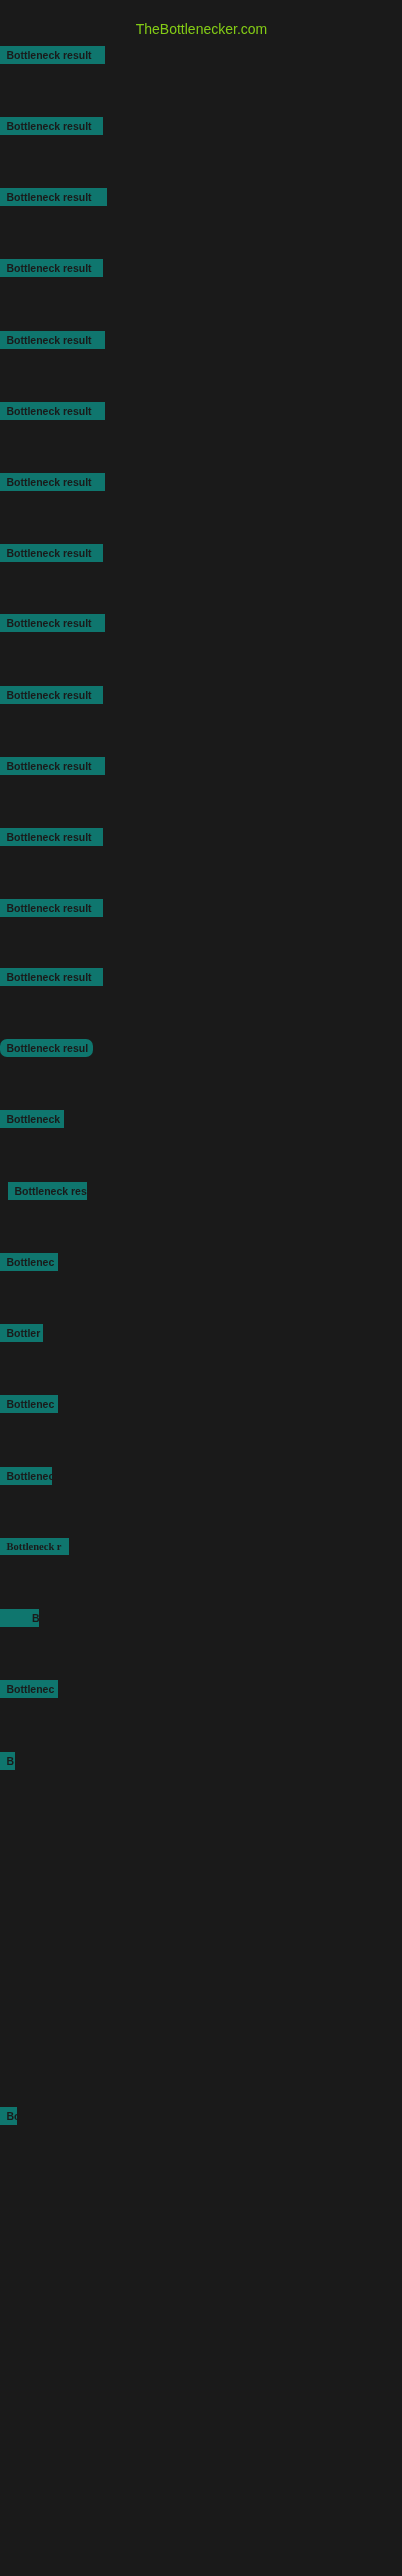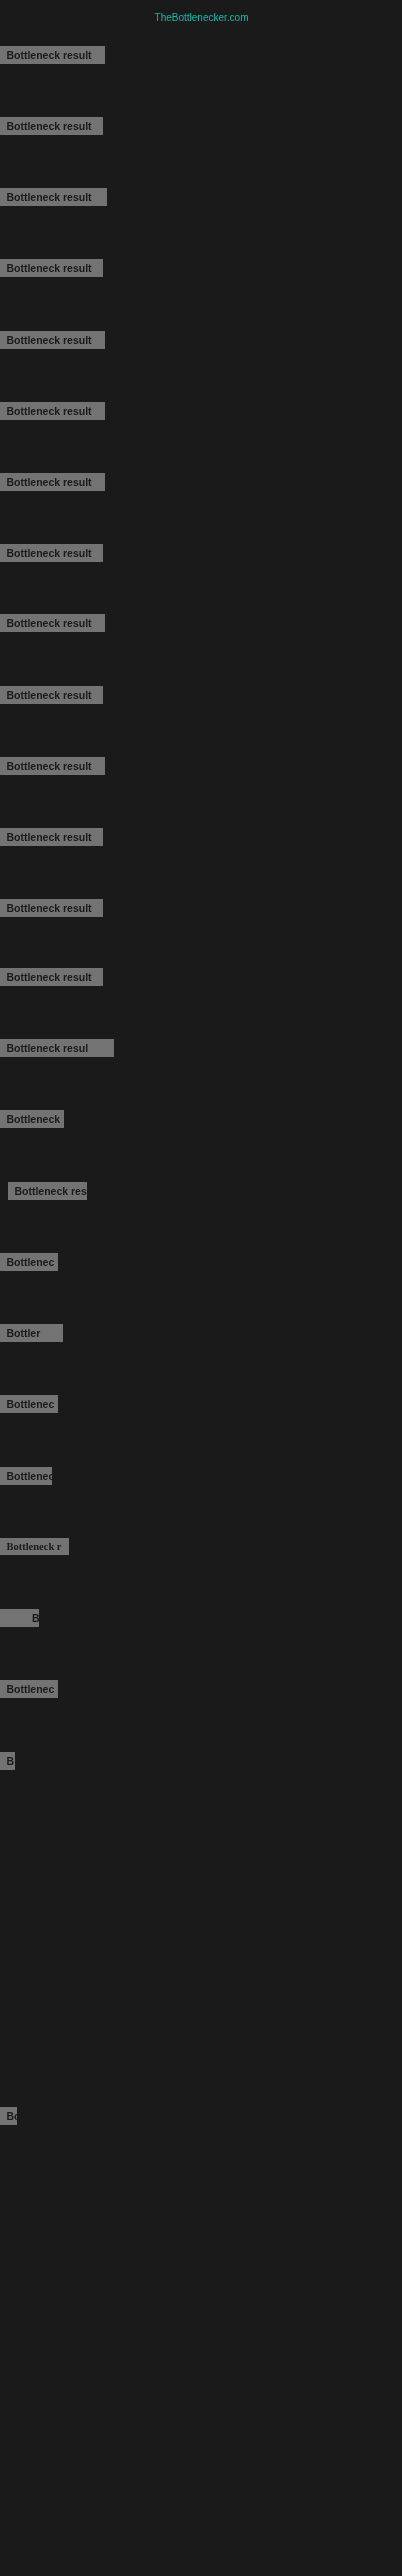--- a/index.html
+++ b/index.html
@@ -9,29 +9,29 @@
     }
     body {
       width: 403px;
       min-height: 2576px;
       background-color: #1a1a1a;
       font-family: Arial, sans-serif;
       position: relative;
     }
     .site-title {
       text-align: center;
-      color: #14b8a6;
-      font-size: 10px;
-      padding: 12px 0;
+      color: #84cc16;
+      font-size: 14px;
+      padding: 21px 0;
       font-weight: normal;
     }
     .bottleneck-item {
       position: absolute;
       left: 0;
-      background-color: #737373;
+      background-color: #0f766e;
       color: #1a1a1a;
       font-size: 10.5px;
       font-weight: bold;
       padding: 3.2px 6.4px;
       white-space: nowrap;
       overflow: hidden;
     }
   </style>
 </head>
 <body>
@@ -45,25 +45,25 @@
 <div class="bottleneck-item" style="top: 331px; width: 105px;">Bottleneck result</div>
 <div class="bottleneck-item" style="top: 402px; width: 105px;">Bottleneck result</div>
 <div class="bottleneck-item" style="top: 473px; width: 105px;">Bottleneck result</div>
 <div class="bottleneck-item" style="top: 544px; width: 103px;">Bottleneck result</div>
 <div class="bottleneck-item" style="top: 614px; width: 105px;">Bottleneck result</div>
 <div class="bottleneck-item" style="top: 686px; width: 103px;">Bottleneck result</div>
 <div class="bottleneck-item" style="top: 757px; width: 105px;">Bottleneck result</div>
 <div class="bottleneck-item" style="top: 828px; width: 103px;">Bottleneck result</div>
 <div class="bottleneck-item" style="top: 899px; width: 103px;">Bottleneck result</div>
 <div class="bottleneck-item" style="top: 968px; width: 103px;">Bottleneck result</div>
-<div class="bottleneck-item" style="top: 1039px; width: 114px;">Bottleneck resul</div>
+<div class="bottleneck-item" style="top: 1039px; width: 93px; border-radius: 7px;">Bottleneck resul</div>
 <div class="bottleneck-item" style="top: 1110px; width: 64px;">Bottleneck</div>
 <div class="bottleneck-item" style="top: 1182px; width: 79px; margin-left: 8px;">Bottleneck res</div>
 <div class="bottleneck-item" style="top: 1253px; width: 58px;">Bottlenec</div>
-<div class="bottleneck-item" style="top: 1324px; width: 63px;">Bottler</div>
+<div class="bottleneck-item" style="top: 1324px; width: 43px;">Bottler</div>
 <div class="bottleneck-item" style="top: 1395px; width: 58px;">Bottlenec</div>
 <div class="bottleneck-item" style="top: 1467px; width: 52px;">Bottlenec</div>
 <div class="bottleneck-item" style="top: 1538px; width: 69px; font-family: Liberation Serif, serif;">Bottleneck r</div>
 <div class="bottleneck-item" style="top: 1609px; width: 39px; padding-left: 32px;">Bottle</div>
 <div class="bottleneck-item" style="top: 1680px; width: 58px;">Bottlenec</div>
 <div class="bottleneck-item" style="top: 1752px; width: 14.5px;">B</div>
 <div class="bottleneck-item" style="top: 2107px; width: 17px;">Bo</div>
 
 
 </body></html>

